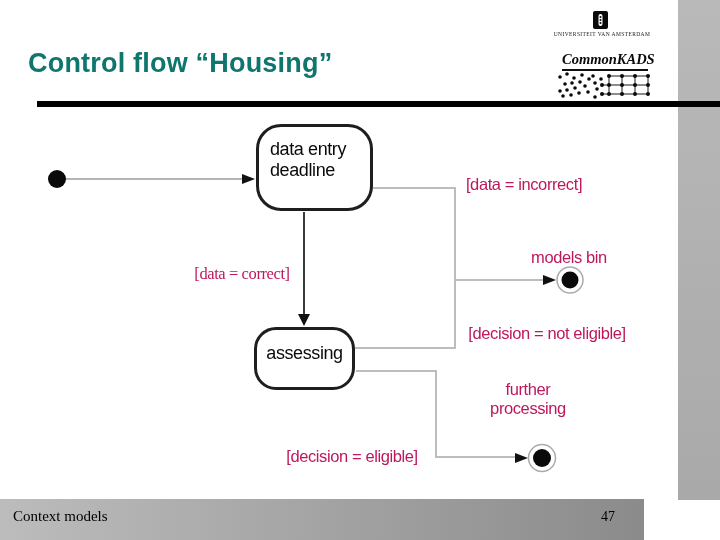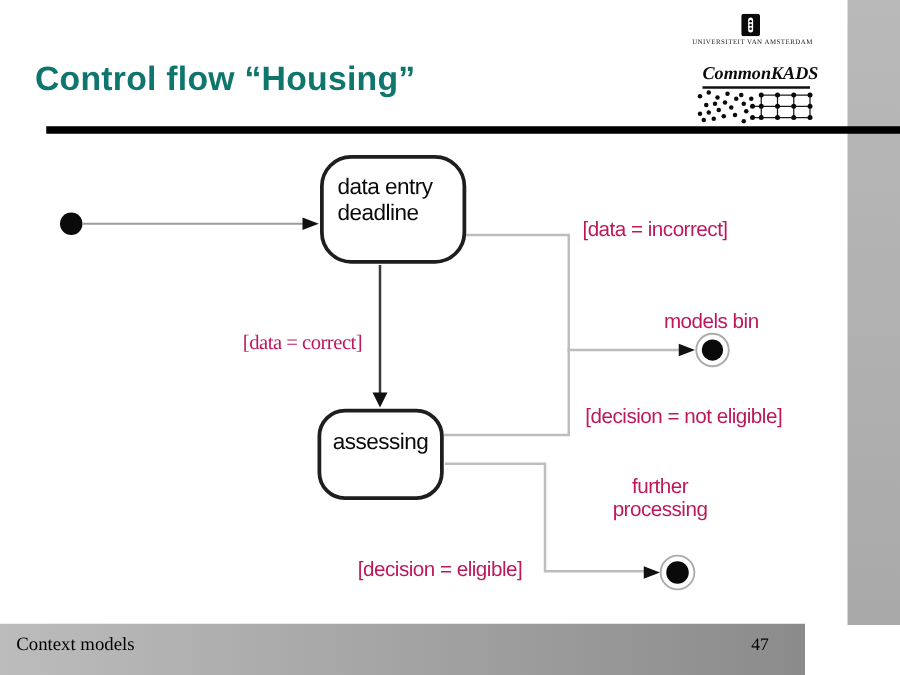--- a/index.html
+++ b/index.html
@@ -47,21 +47,21 @@
   
   .state-box {
     position:absolute; background:#fff; border:3px solid #1e1e1e;
     font-size:18px; letter-spacing:-0.4px; line-height:1.14; color:#0a0a0a;
   }
   .state-data-entry {
     left:256px; top:124px; width:117px; height:87px; border-radius:25px;
     padding:12px 0 0 11px;
   }
   .state-assessing {
-    left:254px; top:327px; width:101px; height:73px; border-radius:22px;
+    left:254px; top:327px; width:101px; height:63px; border-radius:22px;
     padding:13px 0 0 0; text-align:center;
   }
 
   
   .lbl {
     position:absolute; transform:translateX(-50%);
     font-size:16.5px; letter-spacing:-0.4px; line-height:1.13;
     text-align:center; white-space:nowrap; color:#be185d;
   }
   .lbl-app      { left:160px; top:193px; }

